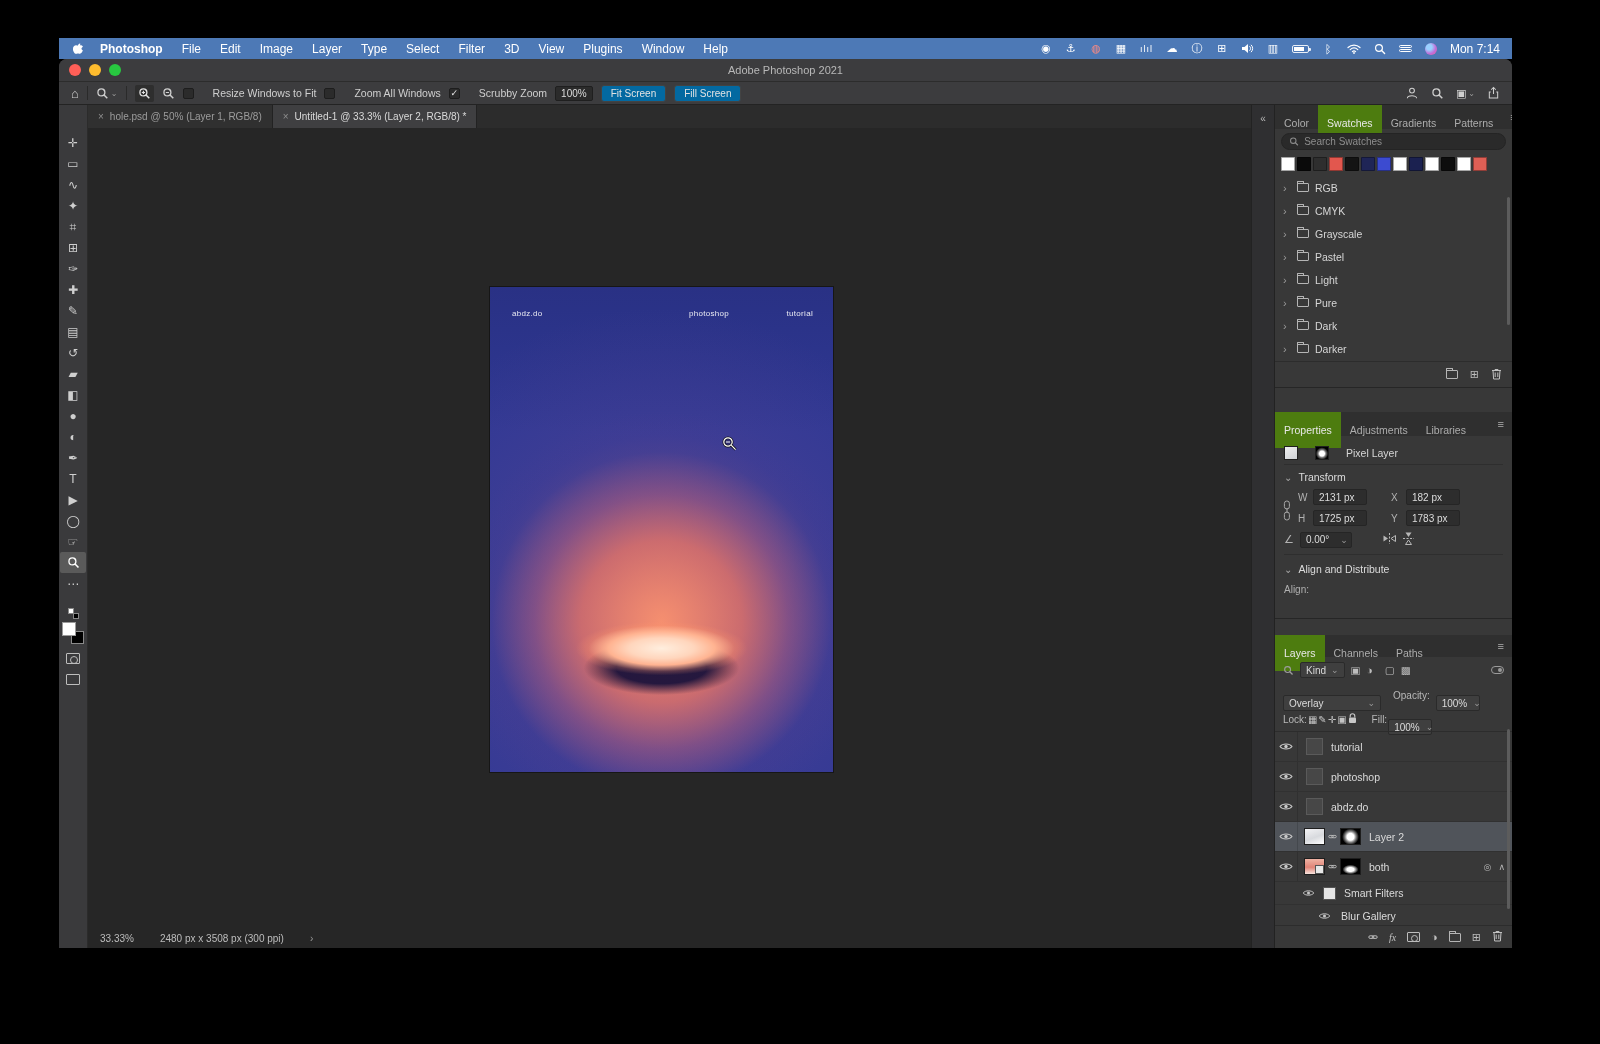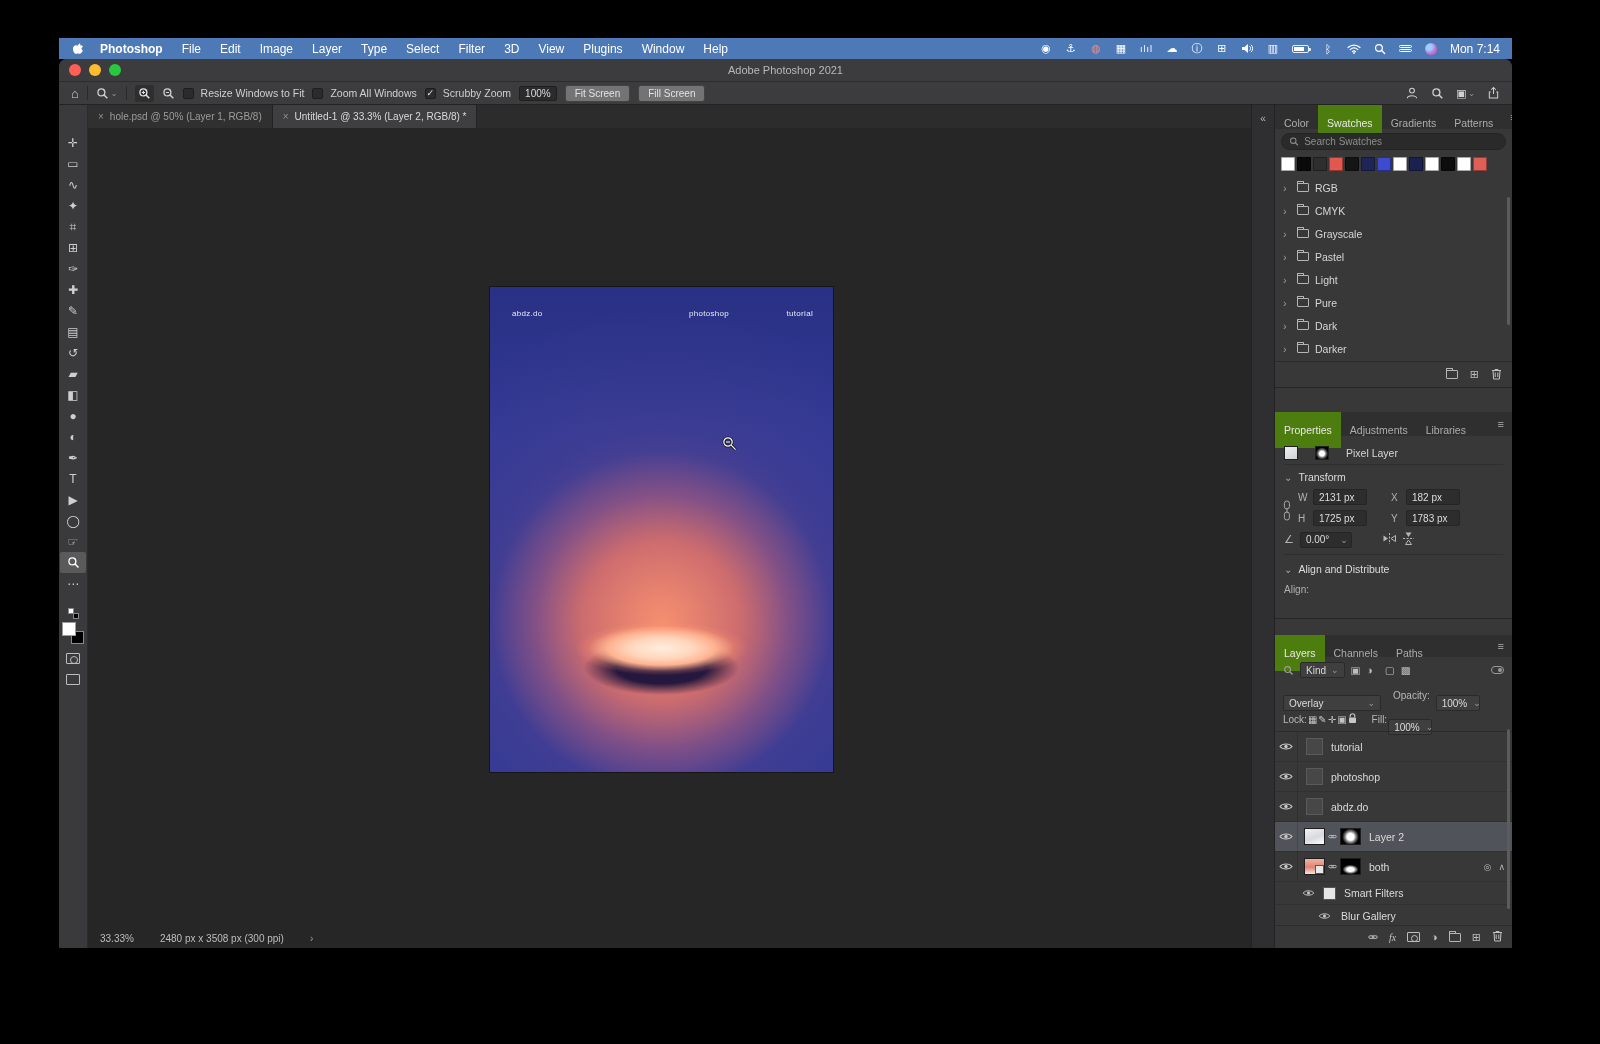--- a/index.html
+++ b/index.html
@@ -29,23 +29,23 @@
   .light { width:12px; height:12px; border-radius:50%; }
   .light.red { background:#ff5f57; } .light.yellow { background:#febc2e; } .light.green { background:#28c840; }
   .wtitle { position:absolute; left:0; right:0; text-align:center; color:#b8b8b8; font-size:11px; }
 
   
   .optionsbar { height:24px; background:#3c3c3e; border-top:1px solid #2c2c2c; border-bottom:1px solid #232323; display:flex; align-items:center; gap:8px; padding:0 12px; color:#cfcfcf; font-size:10.5px; flex:0 0 auto; }
   .ob-sep { width:1px; height:14px; background:#2a2a2a; }
   .ob-ic { display:inline-flex; align-items:center; gap:2px; color:#cfcfcf; }
   .ob-ic.pressed { background:#2e2e2e; border-radius:2px; padding:2px 3px; }
   .cb { width:11px; height:11px; background:#2b2b2b; border:1px solid #1d1d1d; border-radius:2px; display:inline-flex; align-items:center; justify-content:center; color:#e6e6e6; font-size:9px; line-height:1; }
-  .cb-row { display:inline-flex; align-items:center; gap:7px; }
+  .cb-row { display:inline-flex; align-items:center; gap:19px; }
   .field { background:#2b2b2b; border:1px solid #1f1f1f; border-radius:2px; color:#dcdcdc; font-size:10px; padding:1px 5px; }
-  .btn { background:#737373; border:1px solid #434343; border-radius:3px; color:#e3e3e3; font-size:10px; padding:2px 9px; }
+  .btn { background:#0369a1; border:1px solid #434343; border-radius:3px; color:#e3e3e3; font-size:10px; padding:2px 9px; }
   .ob-right { margin-left:auto; display:flex; align-items:center; gap:12px; }
 
   
   .main { flex:1; display:flex; min-height:0; }
 
   
   .toolstrip { width:29px; background:#3a3a3c; border-right:1px solid #2b2b2b; display:flex; flex-direction:column; align-items:center; padding-top:27px; gap:0; flex:0 0 auto; }
   .tool { width:26px; height:21px; display:flex; align-items:center; justify-content:center; color:#cfcfcf; font-size:12px; border-radius:2px; }
   .tool.sel { background:#5a5a5a; color:#fff; }
   .mini-colors { margin-top:14px; display:flex; flex-direction:column; align-items:center; gap:2px; }

